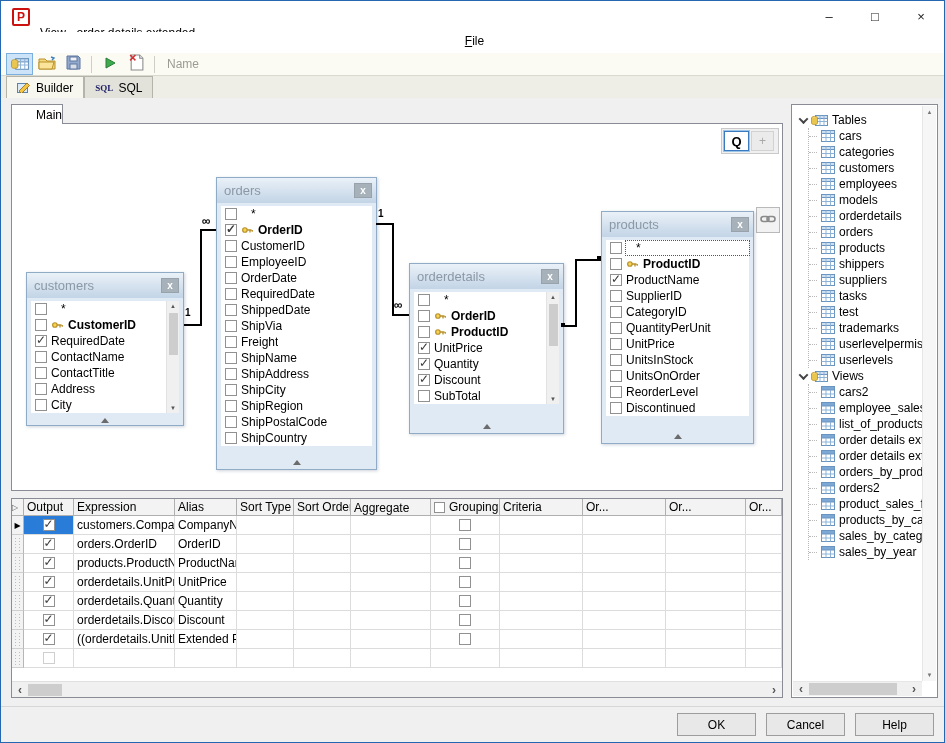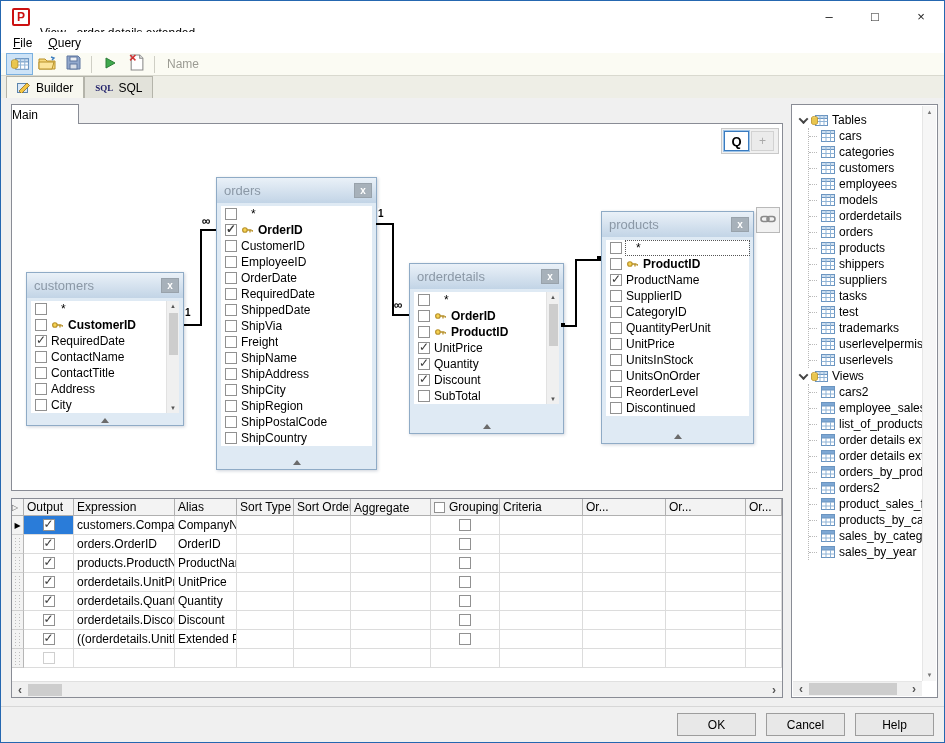--- a/index.html
+++ b/index.html
@@ -6,41 +6,41 @@
   html,body { width:945px; height:743px; }
   body { font-family:"Liberation Sans", sans-serif; font-size:12px; color:#000; background:#fff; }
   .window { position:relative; width:945px; height:743px; border:1px solid #2567b0; background:#f0f0f0; overflow:hidden; }
 
   
   .titlebar { position:absolute; top:0; left:0; right:0; height:31px; background:#fff; display:flex; align-items:center; }
   .app-icon { width:18px; height:18px; border:2px solid #cc1111; color:#cc1111; background:#fff; font-weight:bold; font-size:12px; display:flex; align-items:center; justify-content:center; margin-left:11px; border-radius:2px; }
   .title-text { margin-left:10px; font-size:12px;margin-top:32px; }
   .win-controls { margin-left:auto; display:flex; height:100%; }
   .win-btn { width:46px; height:100%; display:flex; align-items:center; justify-content:center; font-size:13px; color:#1a1a1a; }
-  .menubar { position:absolute; top:31px; left:0; right:0; height:21px; background:#fff; display:flex; align-items:center; padding-left:4px; }
+  .menubar { position:absolute; top:31px; left:0; right:0; height:21px; background:#fff; display:flex; align-items:center; padding-left:4px;flex-direction:column; }
   .menu-item { display:inline-block; padding:2px 8px; }
   .ul-first { display:inline-block; }
   .ul-first::first-letter { text-decoration:underline; }
   .toolbar { position:absolute; top:52px; left:0; right:0; height:23px; background:#fbfbf3; border-bottom:1px solid #d9d9cf; display:flex; align-items:center; }
   .tb-btn { width:27px; height:22px; display:flex; align-items:center; justify-content:center; }
   .tb-btn.active { background:#cde3f7; border:1px solid #7ab0e0; }
   .tb-sep { width:1px; height:17px; background:#cfcfc5; margin:0 4px; }
   .name-label { color:#9b9b93; margin:0 8px 0 8px; }
   .name-input { width:234px; height:19px; background:#cde2f6; border:1px solid #b0cce6; font-family:"Liberation Sans",sans-serif; font-size:12px; color:#1c1c1c; padding:0 4px; }
   .copy-panel { display:flex; align-items:center; gap:6px; background:#e7f3fc; border:1px solid #d5e9f8; height:22px; padding:0 8px; margin-left:6px; }
 
   
   .tabstrip { position:absolute; top:75px; left:0; right:0; height:22px; background:#eeeee6; display:flex; align-items:flex-end; padding-left:5px; }
   .tab { display:flex; align-items:center; gap:5px; height:22px; padding:0 10px; border:1px solid #b4b4aa; border-bottom:none; background:#e2e2da; }
   .tab.active { background:#f7f7ef; }
   .sql-glyph { font-family:"Liberation Serif", serif; font-weight:bold; font-size:9px; color:#1a1a66; }
 
   
   .content-bg { position:absolute; top:97px; left:0; right:0; bottom:36px; background:#f0f0f0; }
-  .view-tab { position:absolute; left:10px; top:103px; width:68px; height:20px; background:#fff; border:1px solid #898c95; border-bottom:none; display:flex; align-items:center; justify-content:flex-start; z-index:2; }
+  .view-tab { position:absolute; left:10px; top:103px; width:52px; height:20px; background:#fff; border:1px solid #898c95; border-bottom:none; display:flex; align-items:center; justify-content:flex-end; z-index:2; }
   .canvas-panel { position:absolute; left:10px; top:122px; width:772px; height:368px; background:#fff; border:1px solid #898c95; }
   .canvas-inner { position:absolute; inset:0; overflow:hidden; }
   .grid-panel { position:absolute; left:10px; top:497px; width:772px; height:200px; background:#fff; border:1px solid #898c95; overflow:hidden; }
   .sidebar { position:absolute; left:790px; top:103px; width:147px; height:594px; background:#fff; border:1px solid #898c95; }
 
   
   .card { position:absolute; background:#dfeaf4; border:1px solid #8fabc6; box-shadow:1px 1px 3px rgba(60,80,110,.25); display:flex; flex-direction:column; }
   .card-header { height:25px; flex:none; display:flex; align-items:center; padding:0 4px 0 7px; color:#8b98a6; font-size:13px; background:linear-gradient(#eaf1f8,#c2d4e6); }
   .card-close { margin-left:auto; width:18px; height:15px; background:#a7b1ba; border:1px solid #98a2ab; color:#fff; font-size:10px; font-weight:bold; display:flex; align-items:center; justify-content:center; }
   .card-body { position:relative; background:#fff; margin:3px 4px 0 4px; flex:none; }

